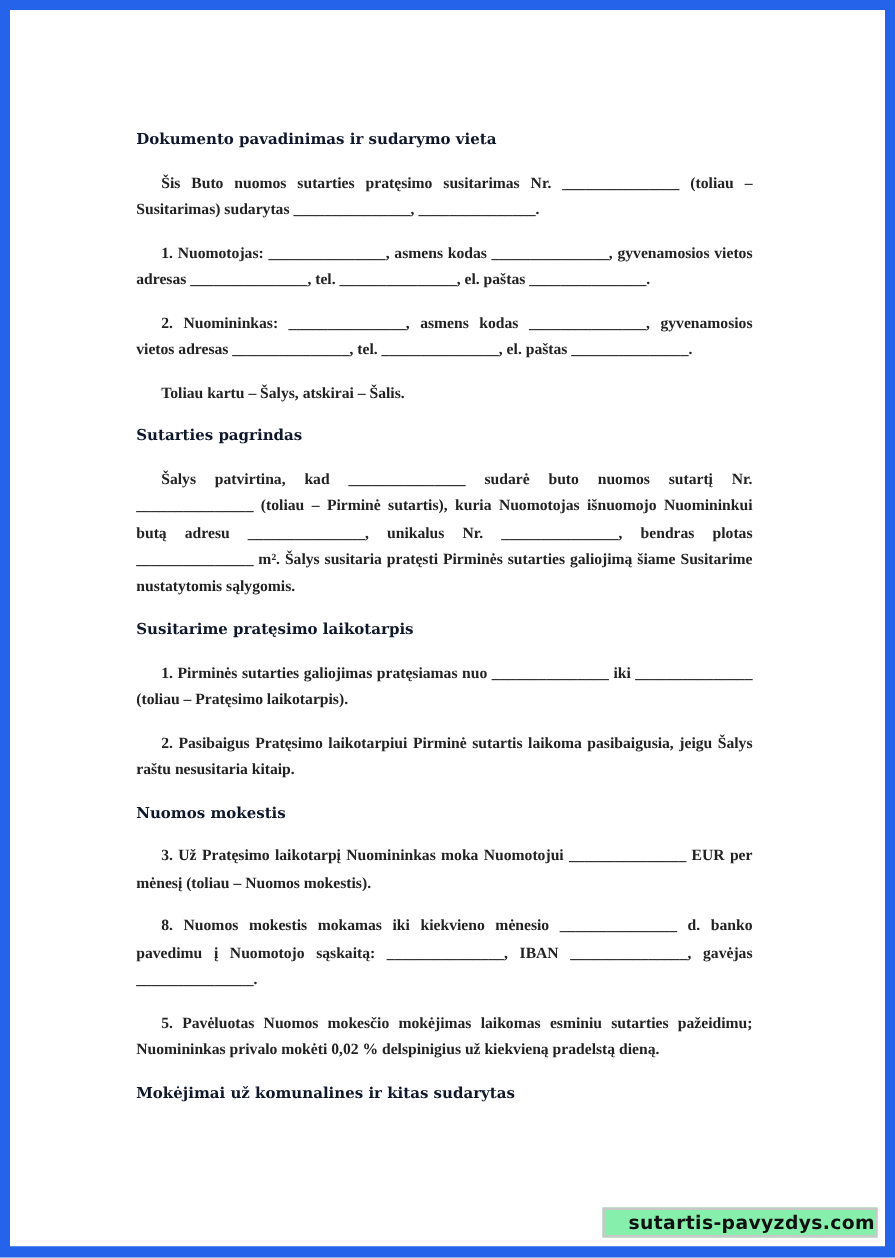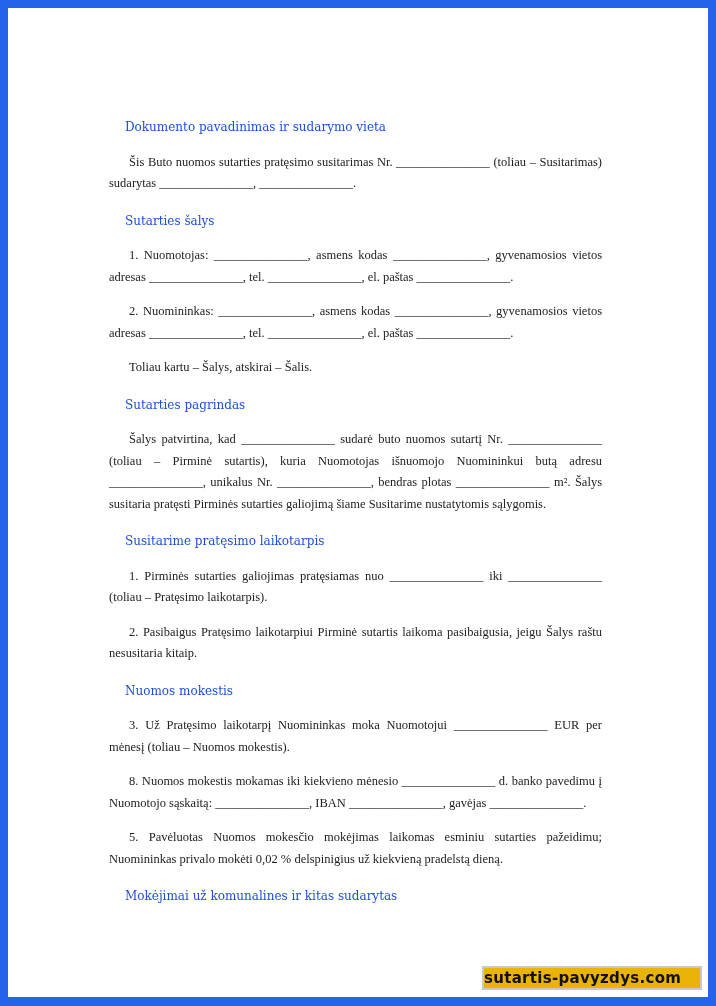--- a/index.html
+++ b/index.html
@@ -10,48 +10,48 @@
   }
   .page {
     position: absolute; left: 8px; top: 8px; width: 700px; height: 989px;
     background: #ffffff;
   }
   .content {
     position: absolute; left: 101px; top: 93px; width: 497px;
     font-family: "Liberation Serif", serif; font-size: 12.5px; color: #222;
   }
   h2 {
-    font-family: "DejaVu Serif", serif; font-weight: normal; font-size: 12px;
-    color: #1d4ed8; margin: 16px; line-height: 21.5px; height: 21.5px;
+    font-family: "DejaVu Serif", serif; font-weight: bold; font-size: 12px;
+    color: #0f172a; margin: 0; line-height: 21.5px; height: 21.5px;
     margin-bottom: 13px;
   }
   p {
     margin: 0 4px 13px 0; line-height: 21.5px; text-align: justify;
     text-indent: 20px;
+    font-weight: bold;
   }
   .watermark {
     position: absolute; left: 482px; top: 966px; width: 220px; height: 24px;
-    background: #eab308; border: 2px solid #c8c8c8; box-sizing: border-box;
+    background: #86efac; border: 2px solid #c8c8c8; box-sizing: border-box;
     font-family: "DejaVu Sans", sans-serif; font-weight: bold; font-size: 15px;
-    color: #111; text-align: left; line-height: 20px; letter-spacing: 0.3px;
+    color: #111; text-align: right; line-height: 20px; letter-spacing: 0.3px;
   }
 </style>
 </head>
 <body>
 
 <div class="page">
   <div class="content">
 
     <section>
       <h2>Dokumento pavadinimas ir sudarymo vieta</h2>
       <p>Šis Buto nuomos sutarties pratęsimo susitarimas Nr. _______________ (toliau – Susitarimas) sudarytas _______________, _______________.</p>
     </section>
 
     <section>
-      <h2>Sutarties šalys</h2>
       <p>1. Nuomotojas: _______________, asmens kodas _______________, gyvenamosios vietos adresas _______________, tel. _______________, el. paštas _______________.</p>
       <p>2. Nuomininkas: _______________, asmens kodas _______________, gyvenamosios vietos adresas _______________, tel. _______________, el. paštas _______________.</p>
       <p>Toliau kartu – Šalys, atskirai – Šalis.</p>
     </section>
 
     <section>
       <h2>Sutarties pagrindas</h2>
       <p>Šalys patvirtina, kad _______________ sudarė buto nuomos sutartį Nr. _______________ (toliau – Pirminė sutartis), kuria Nuomotojas išnuomojo Nuomininkui butą adresu _______________, unikalus Nr. _______________, bendras plotas _______________ m². Šalys susitaria pratęsti Pirminės sutarties galiojimą šiame Susitarime nustatytomis sąlygomis.</p>
     </section>
 

